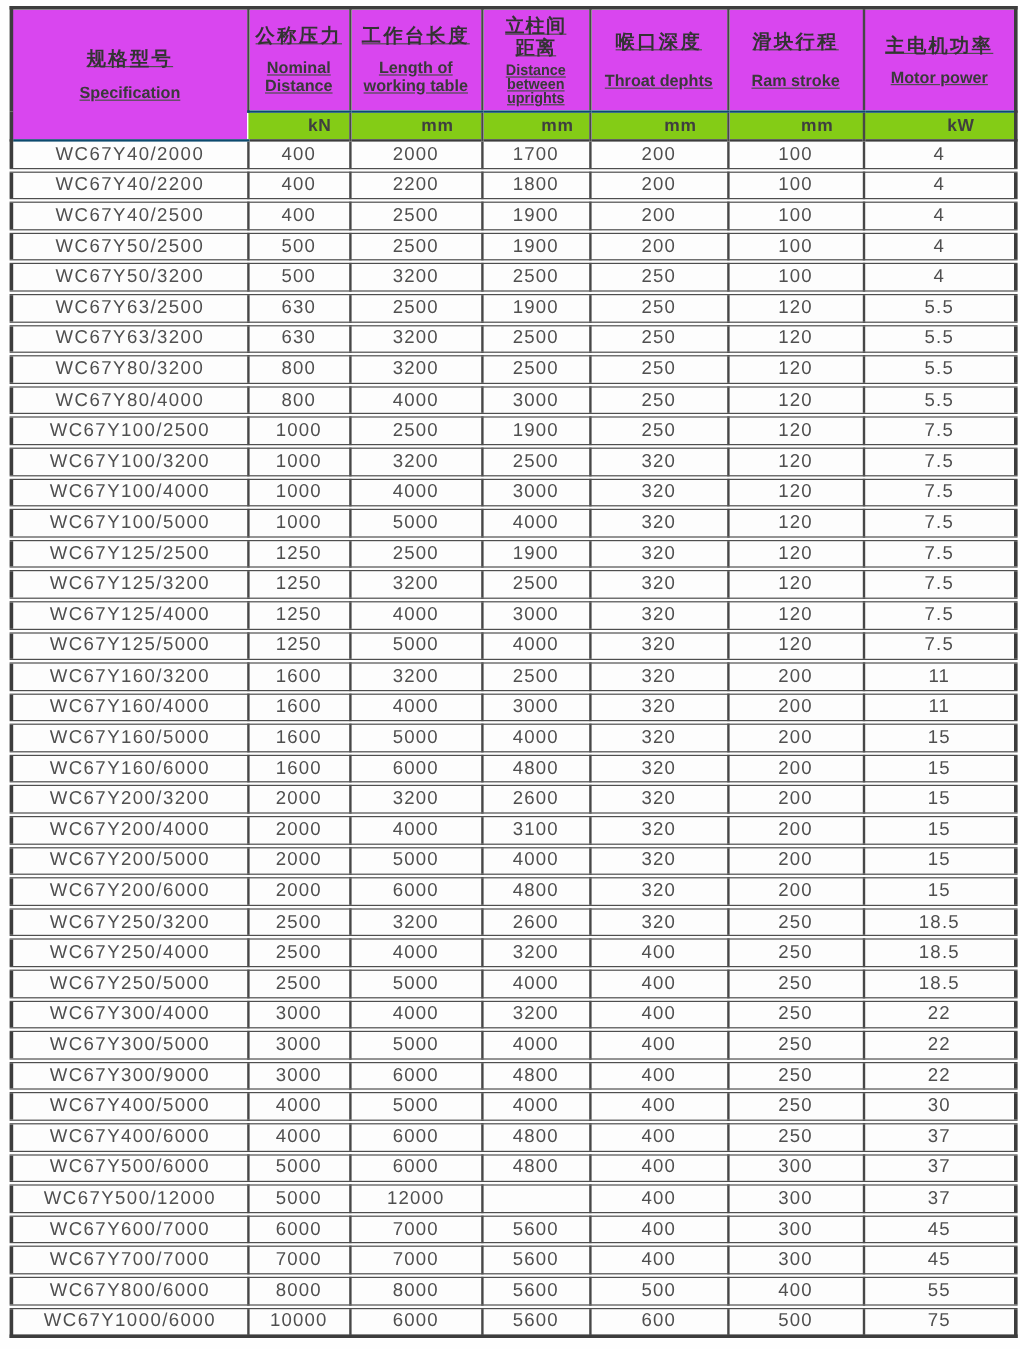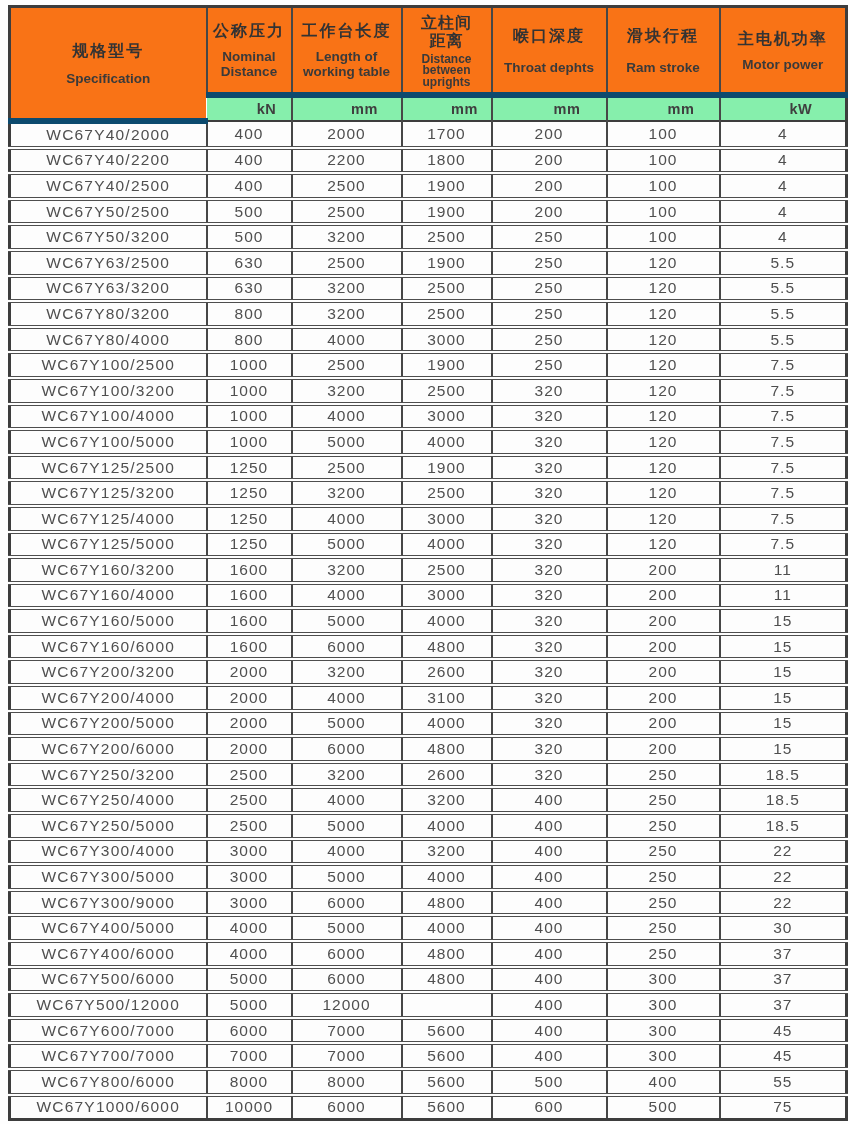--- a/index.html
+++ b/index.html
@@ -31,26 +31,27 @@
     vertical-align: middle;
     overflow: hidden;
     color: #4f4f4f;
     padding: 0;
   }
   .spec-table th:first-child, .spec-table td:first-child { border-left: none; }
 
   
   thead tr.title-row th {
     height: 84px;
-    background: #f97316;
-    border-bottom: 6px solid #0c4a6e;
+    background: #d946ef;
+    border-bottom: 2px solid #0c4a6e;
+    text-decoration: underline;
   }
   thead tr.units-row th {
     height: 22px;
-    background: #86efac;
+    background: #84cc16;
     font-size: 14.5px;
     font-weight: bold;
     color: #3f3f3f;
     letter-spacing: 0.5px;
     padding-left: 36px;
   }
   thead { border-bottom: 2px solid #3d3d3d; }
   th.spec-head { background: #d6d6d6; }
   .zh {
     font-size: 16px;

